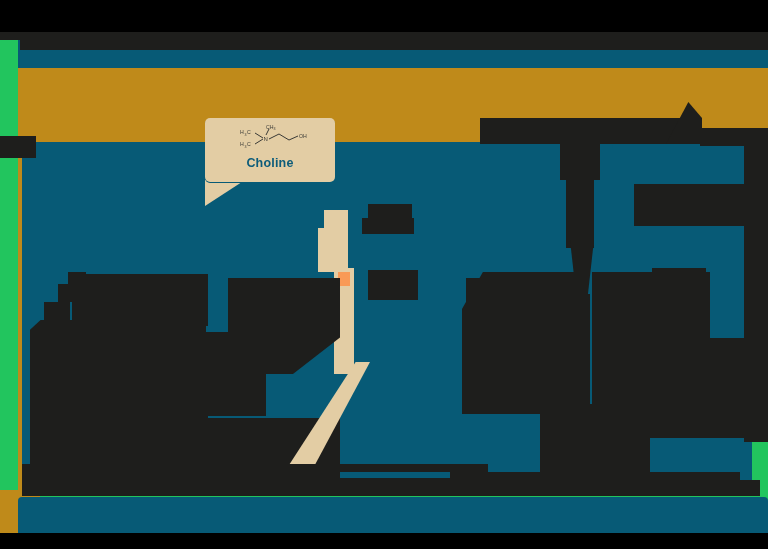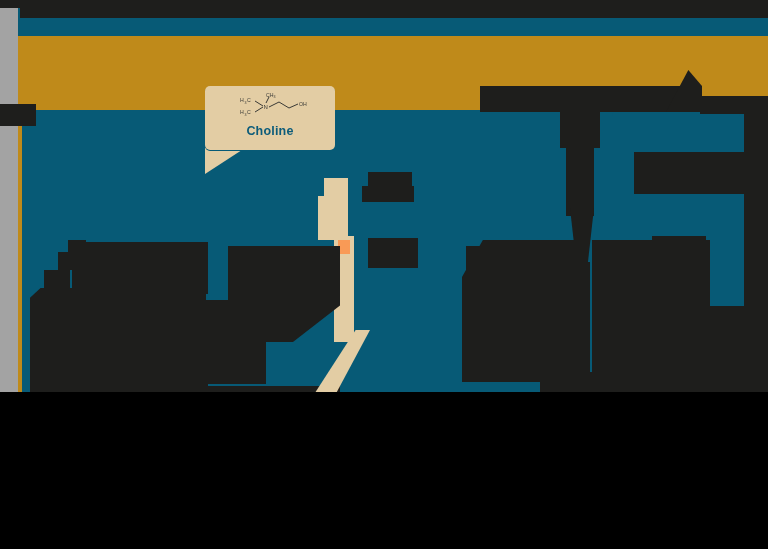--- a/index.html
+++ b/index.html
@@ -1,17 +1,17 @@
 <!DOCTYPE html>
 <html><head>
 <meta charset="utf-8">
 <style>
   html,body{margin:0;padding:0;background:#000;}
   body{font-family:"Liberation Sans",sans-serif;}
-  #stage{position:relative;width:768px;height:392px;background:#a3a3a3;overflow:hidden;}
+  #stage{position:relative;width:768px;height:501px;background:#22c55e;overflow:hidden;margin-top:32px;}
 
   
   .topbar{position:absolute;left:18px;top:6px;width:750px;height:30px;background:#075A76;}
   .goldband{position:absolute;left:18px;top:36px;width:750px;height:80px;background:#BF8A1A;}
   .goldleft{position:absolute;left:18px;top:36px;width:22px;height:432px;background:#BF8A1A;}
   .goldright{position:absolute;left:726px;top:36px;width:42px;height:150px;background:#BF8A1A;}
   .goldfoot{position:absolute;left:0px;top:458px;width:22px;height:91px;background:#BF8A1A;}
 
   .panel{position:absolute;left:22px;top:110px;width:730px;height:350px;background:#075A76;border-radius:6px;}
   .panel-r{position:absolute;left:612px;top:110px;width:128px;height:298px;background:#075A76;border-radius:6px;}

